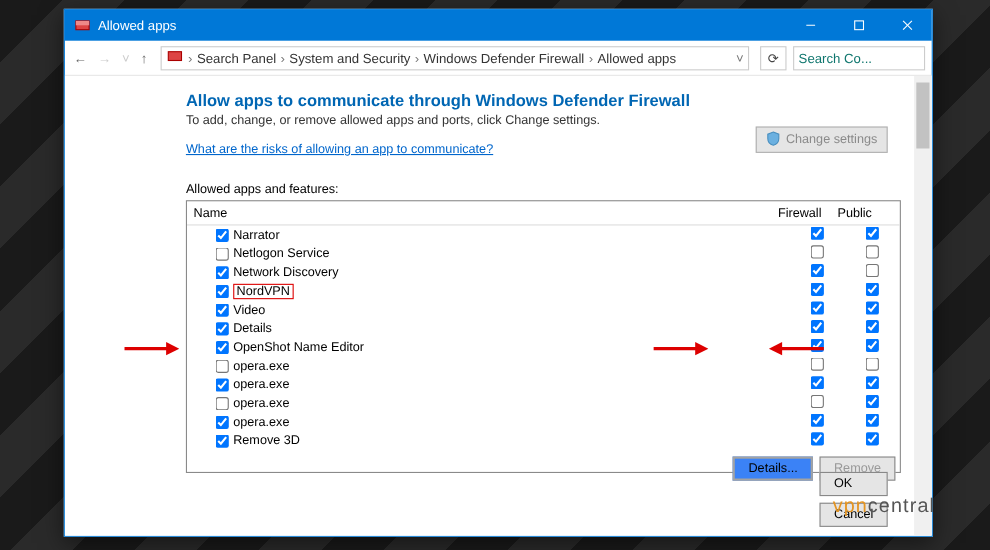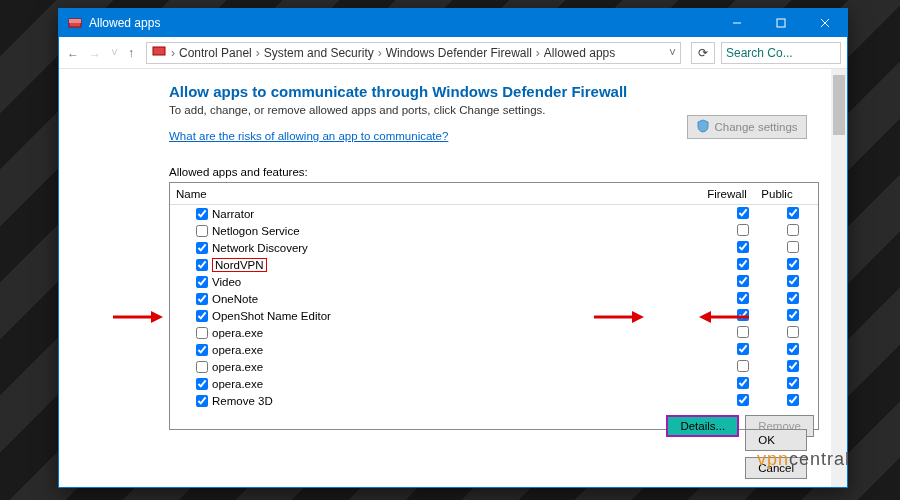--- a/index.html
+++ b/index.html
@@ -31,21 +31,21 @@
   .gbody { height:204px; overflow-y:auto; }
   .gbody::-webkit-scrollbar{width:16px;background:#f0f0f0;}
   .gbody::-webkit-scrollbar-thumb{background:#c2c2c2;}
   .row { display:flex; align-items:center; height:17px; font-size:11.5px; padding-left:6px;}
   .row .cname { flex:1; display:flex; align-items:center; gap:4px;padding-left:20px;}
   .row .ccol { width:50px; text-align:center; }
   input[type=checkbox]{ width:12px; height:12px; margin:0; }
   .highlight-name { border:1px solid #d00; padding:0 2px; }
   .detailsrow { display:flex; justify-content:flex-end; gap:6px; margin-top:6px; margin-right:4px;}
   .btn { height:22px; font-size:11.5px; border:1px solid #888; background:#e5e5e5; padding:0 12px; display:flex; align-items:center;}
-  .btn.primary { border:2px solid #a21caf; background:#14b8a6;}
+  .btn.primary { border:2px solid #a3a3a3; background:#3b82f6;}
   .btn.disabled { color:#999;align-items:center;}
   .okrow { display:flex; justify-content:flex-end; gap:6px; position:absolute; right:40px; bottom:8px;flex-direction:column;}
   .arrow-ann { position:absolute; pointer-events:none; }
   .arrow-ann.left { left:54px; top:240px;}
   .arrow-ann.midr { left:535px; top:240px;}
   .arrow-ann.rightr { left:640px; top:240px;}
   .arrow-ann svg { display:block;}
   .watermark { position:absolute; right:50px; bottom:30px; font-size:18px; color:#555; letter-spacing:1px;}
   .watermark b { color:#e59420; font-weight:normal;}
   .rscroll { position:absolute; right:0; top:0; bottom:0; width:16px; background:#f0f0f0;}
@@ -85,21 +85,21 @@
   <div class="addrbar">
     <span class="navarrow">←</span>
     <span class="navarrow dis">→</span>
     <span class="navarrow dis">˅</span>
     <span class="navarrow">↑</span>
     <div class="bcrumb">
       <span><svg width="16" height="16">
             <rect x="2" y="4" width="12" height="8" fill="#d44" stroke="#a00"></rect>
           </svg></span>
       <span class="sep">›</span>
-      <span>Control Panel</span>
+      <span>Search Panel</span>
       <span class="sep">›</span>
       <span>System and Security</span>
       <span class="sep">›</span>
       <span>Windows Defender Firewall</span>
       <span class="sep">›</span>
       <span>Allowed apps</span>
       <span style="flex:1"></span>
       <span class="sep">˅</span>
     </div>
     <div class="refresh">⟳</div>
@@ -172,21 +172,21 @@
             <div class="cname">
               <input type="checkbox" checked="" style="">
               <span>Video</span>
             </div>
             <div class="ccol"><input type="checkbox" checked="" style=""></div>
             <div class="ccol"><input type="checkbox" checked="" style=""></div>
           </div>
           <div class="row">
             <div class="cname">
               <input type="checkbox" checked="" style="">
-              <span>OneNote</span>
+              <span>Details</span>
             </div>
             <div class="ccol"><input type="checkbox" checked="" style=""></div>
             <div class="ccol"><input type="checkbox" checked="" style=""></div>
           </div>
           <div class="row">
             <div class="cname">
               <input type="checkbox" checked="" style="">
               <span>OpenShot Name Editor</span>
             </div>
             <div class="ccol"><input type="checkbox" checked="" style=""></div>

